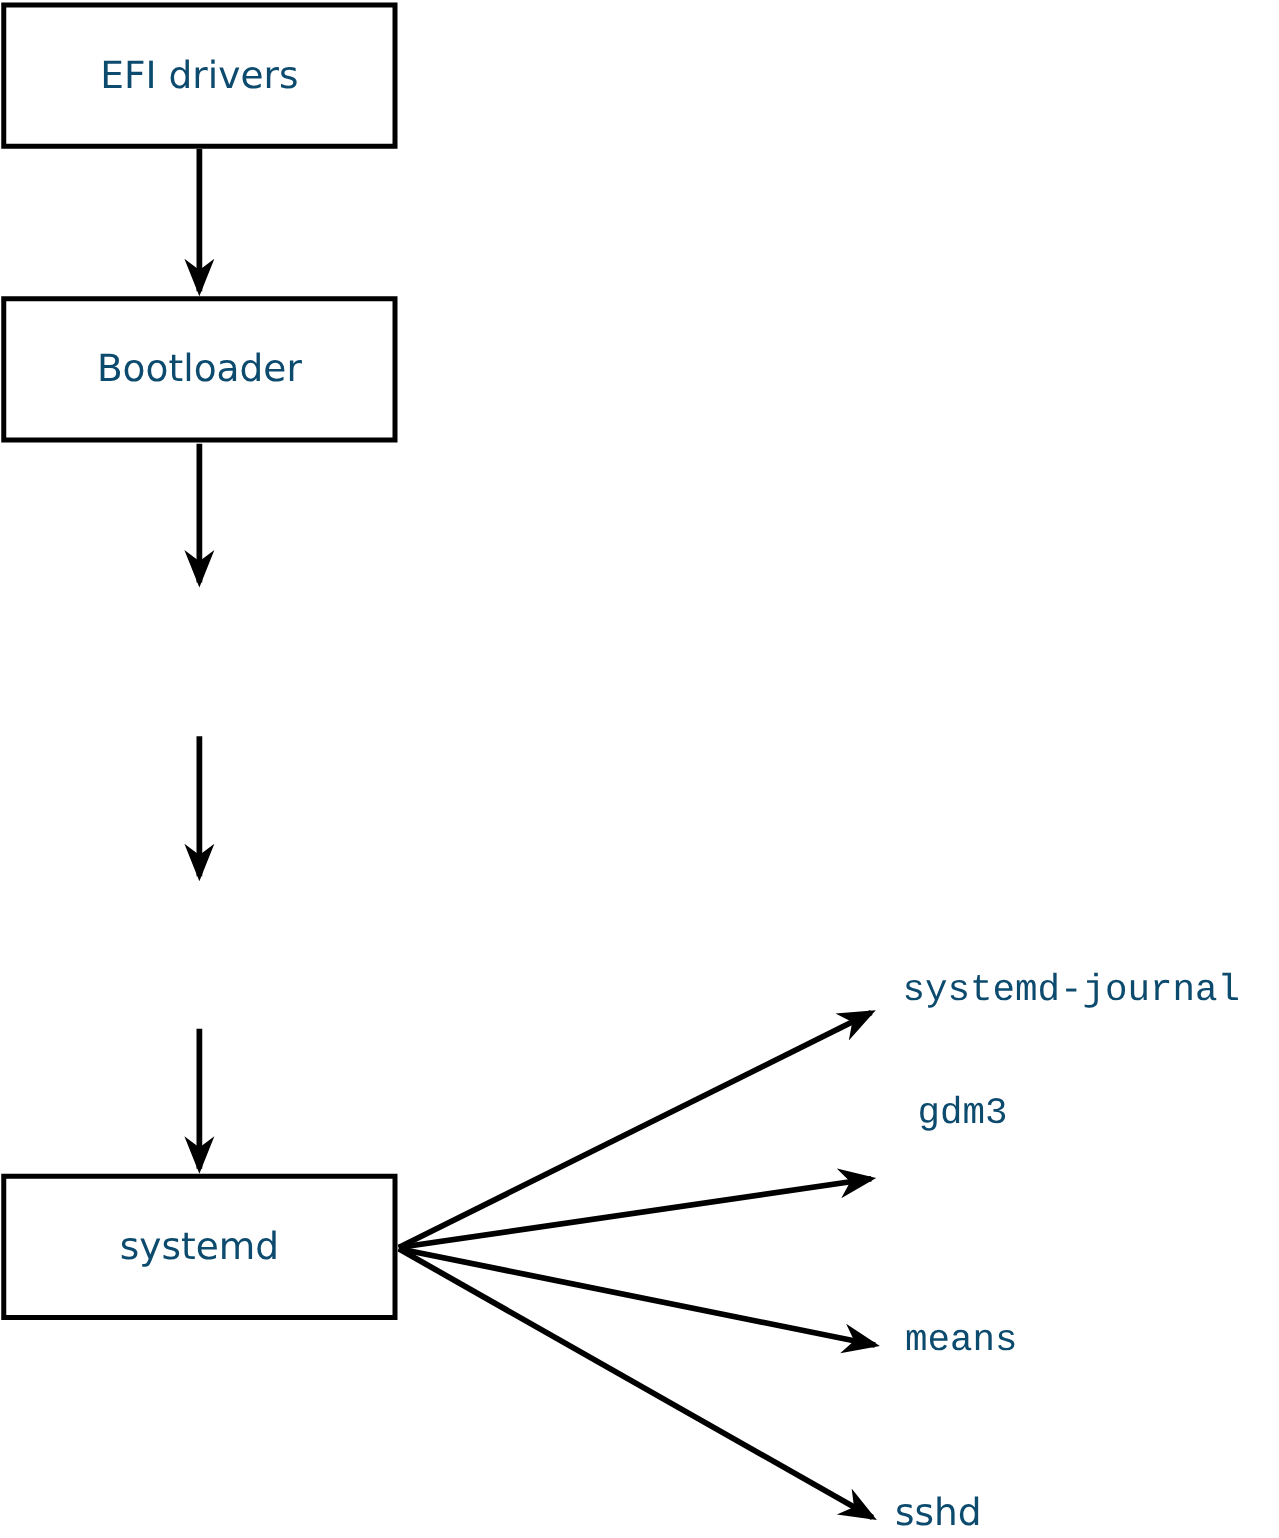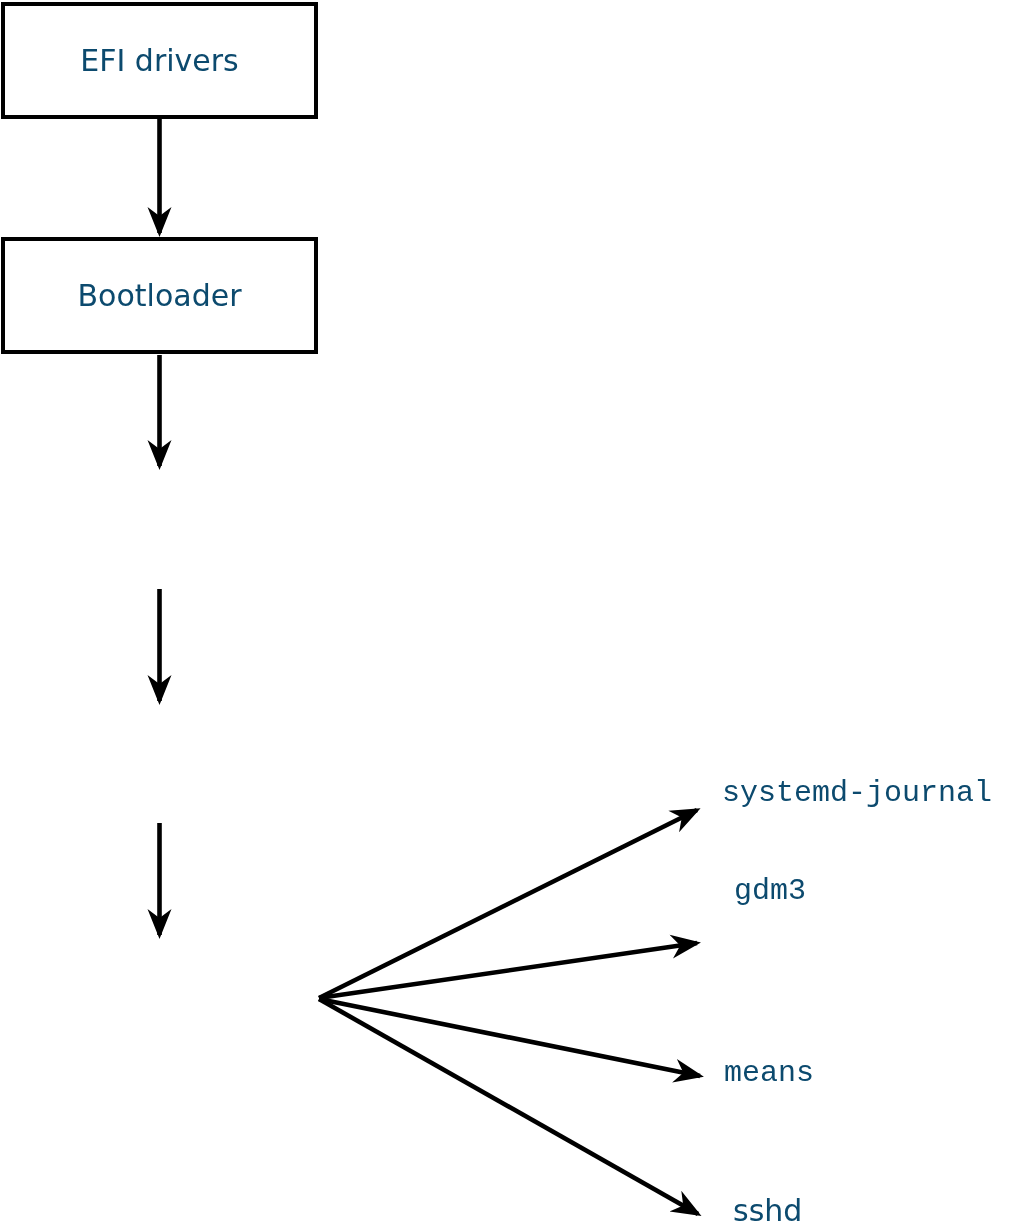--- a/index.html
+++ b/index.html
@@ -42,21 +42,20 @@
     position: absolute;
     font-size: 30px;
     line-height: 36px;
     white-space: nowrap;
   }
   .mono {
     font-family: Liberation Mono, monospace;
   }
   .sans {
     font-family: "DejaVu Sans", sans-serif;
-    margin-left: 17px;
   }
   .annotation {
     position: absolute;
     left: 561px;
     top: 161px;
     font-size: 30px;
     line-height: 36px;
     white-space: nowrap;
   }
 </style>
@@ -82,20 +81,23 @@
     <line x1="319" y1="999" x2="700" y2="1076" stroke="#000000" stroke-width="4.6" marker-end="url(#ah)"></line>
     <line x1="319" y1="999" x2="698" y2="1214" stroke="#000000" stroke-width="4.6" marker-end="url(#ah)"></line>
   </svg>
 
   <div class="flow-box" style="top:2px;">
     <span>EFI drivers</span>
   </div>
   <div class="flow-box" style="top:237px;">
     <span>Bootloader</span>
   </div>
+  <div class="flow-box" style="top:939px;">
+    <span>systemd</span>
+  </div>
 
 
   <div class="target-label mono" style="left:722px; top:775px;">systemd-journal</div>
   <div class="target-label mono" style="left:722px; top:873px;margin-left:12px;">gdm3</div>
   <div class="target-label mono" style="left:724px; top:1055px;">means</div>
   <div class="target-label sans" style="left:716px; top:1193px;">sshd</div>
 
 </div>
 
 </body></html>

